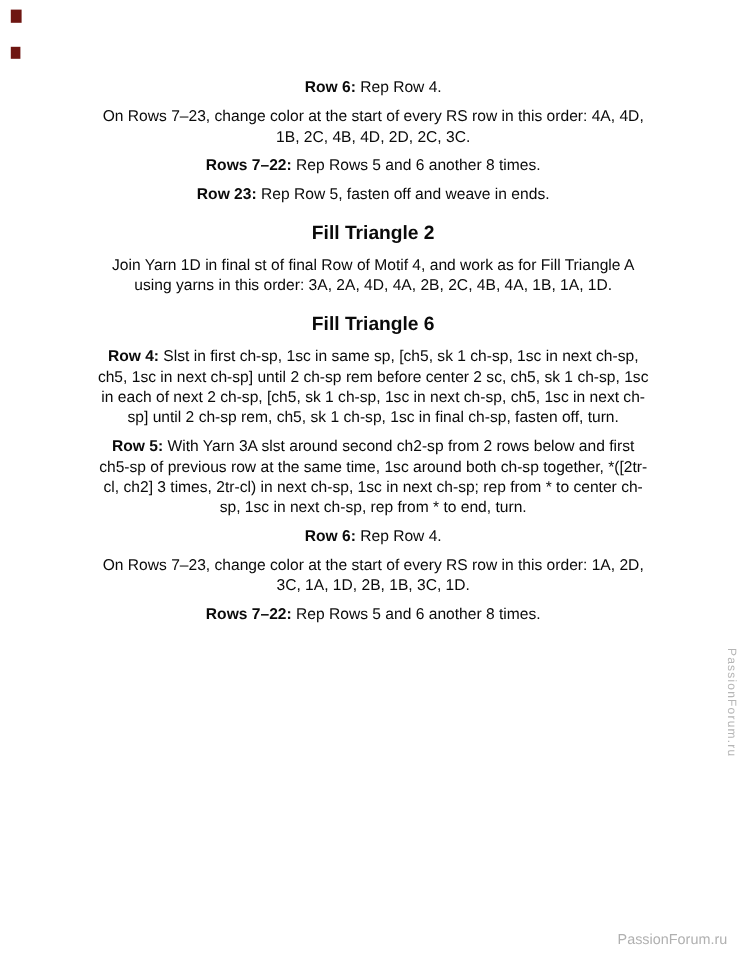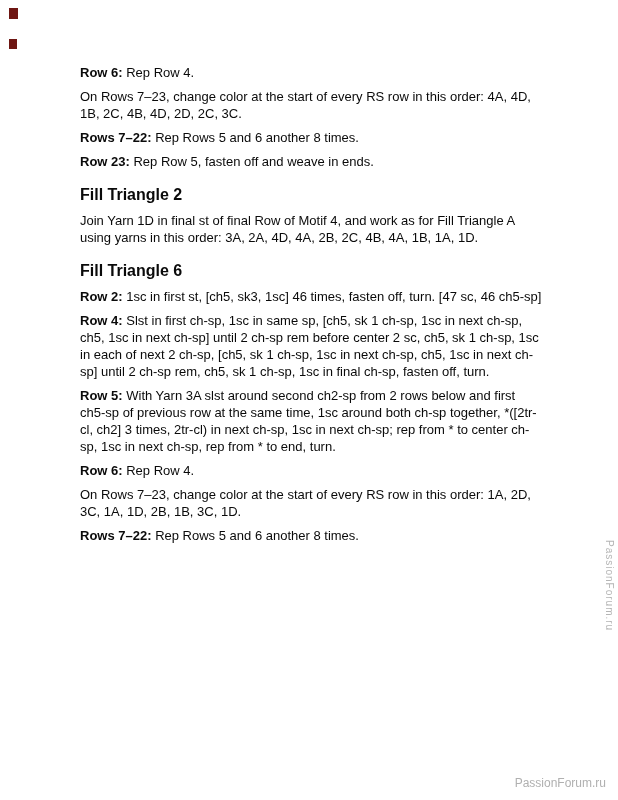--- a/index.html
+++ b/index.html
@@ -18,20 +18,21 @@
   .page {
     position: absolute;
     inset: 0;
     background: #ffffff;
   }
   .page-body {
     position: absolute;
     left: 80px;
     top: 64px;
     width: 462px;
+    text-align: center;
   }
   .para {
     font-size: 13px;
     line-height: 17px;
     margin: 0 0 7px 0;
     color: #0a0a0a;
   }
   .para b {
     font-weight: bold;
   }
@@ -76,21 +77,20 @@
   <div class="artifact a2"></div>
 
   <div class="page-body">
       <p class="para"><b>Row 6: </b>Rep Row 4.</p>
       <p class="para">On Rows 7–23, change color at the start of every RS row in this order: 4A, 4D, 1B, 2C, 4B, 4D, 2D, 2C, 3C.</p>
       <p class="para"><b>Rows 7–22: </b>Rep Rows 5 and 6 another 8 times.</p>
       <p class="para"><b>Row 23: </b>Rep Row 5, fasten off and weave in ends.</p>
       <h2 class="section-heading">Fill Triangle 2</h2>
       <p class="para">Join Yarn 1D in final st of final Row of Motif 4, and work as for Fill Triangle A using yarns in this order: 3A, 2A, 4D, 4A, 2B, 2C, 4B, 4A, 1B, 1A, 1D.</p>
       <h2 class="section-heading">Fill Triangle 6</h2>
-      <p class="para"><b>Row 2: </b>1sc in first st, [ch5, sk3, 1sc] 46 times, fasten off, turn. [47 sc, 46 ch5-sp]</p>
       <p class="para"><b>Row 4: </b>Slst in first ch-sp, 1sc in same sp, [ch5, sk 1 ch-sp, 1sc in next ch-sp, ch5, 1sc in next ch-sp] until 2 ch-sp rem before center 2 sc, ch5, sk 1 ch-sp, 1sc in each of next 2 ch-sp, [ch5, sk 1 ch-sp, 1sc in next ch-sp, ch5, 1sc in next ch-sp] until 2 ch-sp rem, ch5, sk 1 ch-sp, 1sc in final ch-sp, fasten off, turn.</p>
       <p class="para"><b>Row 5: </b>With Yarn 3A slst around second ch2-sp from 2 rows below and first ch5-sp of previous row at the same time, 1sc around both ch-sp together, *([2tr-cl, ch2] 3 times, 2tr-cl) in next ch-sp, 1sc in next ch-sp; rep from * to center ch-sp, 1sc in next ch-sp, rep from * to end, turn.</p>
       <p class="para"><b>Row 6: </b>Rep Row 4.</p>
       <p class="para">On Rows 7–23, change color at the start of every RS row in this order: 1A, 2D, 3C, 1A, 1D, 2B, 1B, 3C, 1D.</p>
       <p class="para"><b>Rows 7–22: </b>Rep Rows 5 and 6 another 8 times.</p>
     </div>
 
   <div class="wm-side">PassionForum.ru</div>
 
   <div class="wm-bottom">PassionForum.ru</div>

